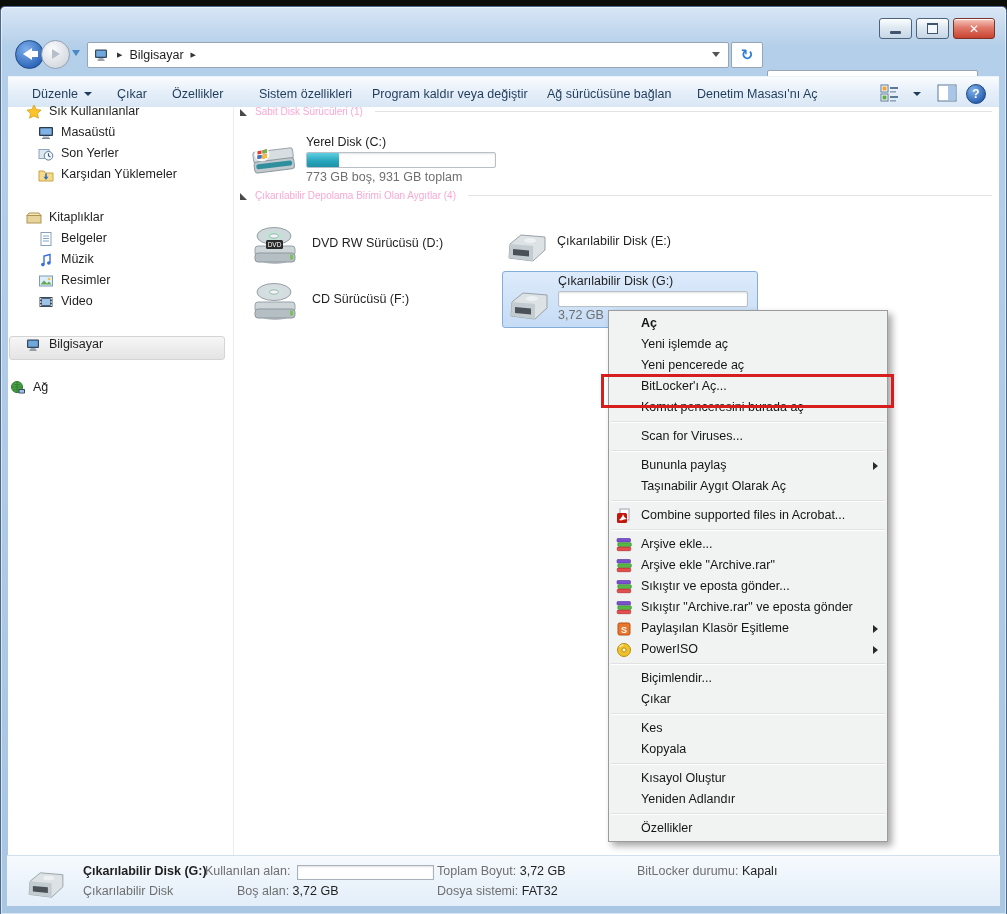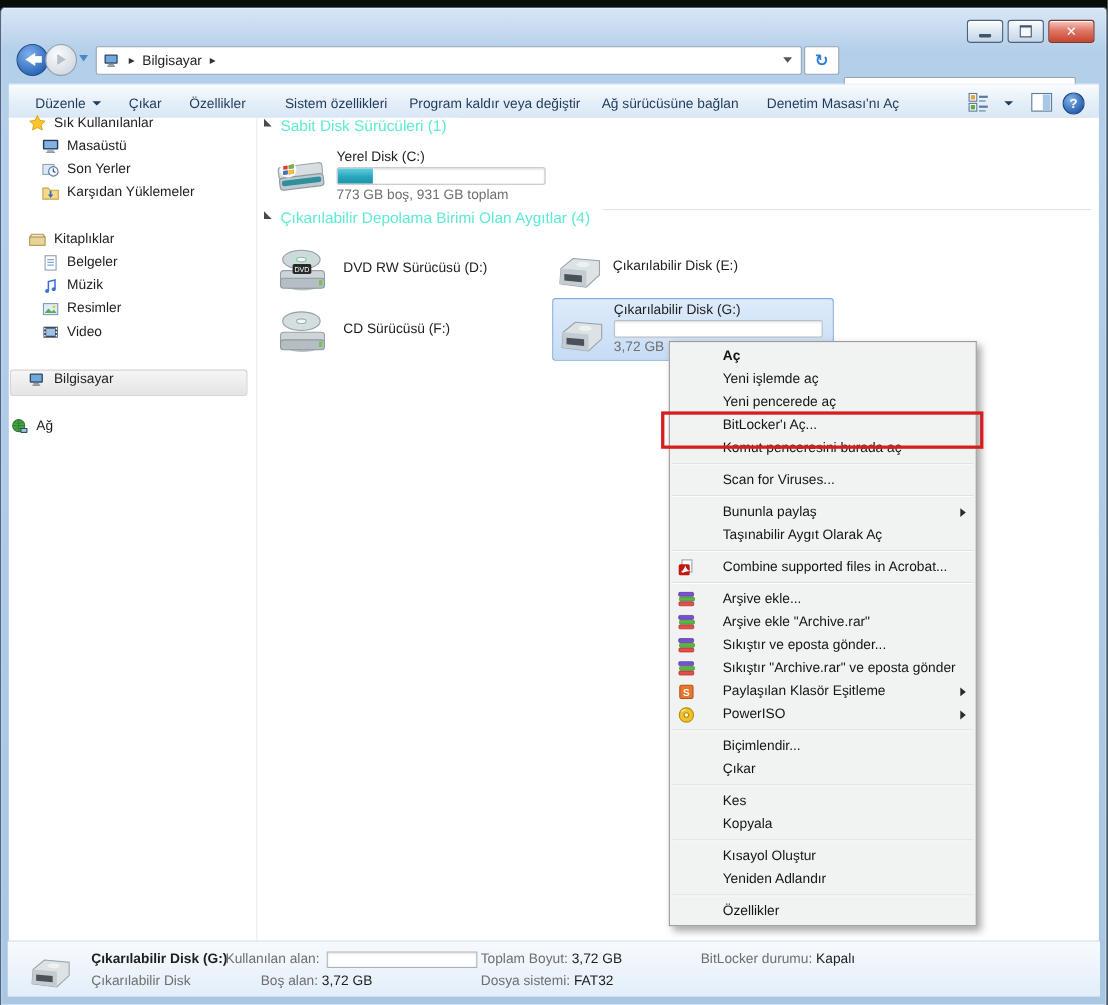--- a/index.html
+++ b/index.html
@@ -43,32 +43,32 @@
   .tb-caret{width:0;height:0;border-left:4px solid transparent;border-right:4px solid transparent;border-top:4px solid #1f3c5b;margin-left:6px;}
   .tb-icon{position:absolute;top:7px;}
   .help-cir{width:18px;height:18px;border-radius:50%;background:radial-gradient(circle at 35% 30%,#7fb3e8,#2a5fb0 75%);color:#fff;font-weight:bold;font-size:12px;display:flex;align-items:center;justify-content:center;border:1px solid #1d4a86;}
   
   .content-bg{position:absolute;left:7px;right:7px;top:100px;height:755px;background:#fff;}
   .side-divider{position:absolute;left:232px;top:100px;width:1px;height:755px;background:#ececec;}
   .side-row{position:absolute;display:flex;align-items:flex-start;gap:7px;height:21px;white-space:nowrap;}
   .side-sel{position:absolute;left:9px;width:214px;height:22px;border:1px solid #d4d4d4;border-radius:3px;background:linear-gradient(#f6f6f6,#e4e4e4);}
   .icon16{width:16px;height:16px;flex:0 0 16px;}
   
-  .grp{position:absolute;display:flex;align-items:flex-start;color:#5eead4;font-size:14px;}
+  .grp{position:absolute;display:flex;align-items:center;color:#f9a8d4;font-size:10px;}
   .grp-tri{width:0;height:0;border-bottom:7px solid #4a4a4a;border-right:7px solid transparent;margin-right:8px;margin-top:2px;}
   .grp-line{height:1px;background:#e3e3e3;flex:1;margin-left:12px;}
   
   .bar{height:14px;background:#fff;border:1px solid #b9bfc6;border-radius:2px;box-shadow:inset 0 1px 2px rgba(0,0,0,.12);overflow:hidden;}
   .bar-fill{height:100%;background:linear-gradient(#5fd0e2,#29a6bc 55%,#1d93a8);}
   .gray{color:#6f6f6f;}
   .sel-tile{position:absolute;border:1px solid #84acdd;border-radius:3px;background:linear-gradient(#ddeBFb,#c6dcf5);}
   
   .cmenu{position:absolute;left:608px;top:310px;width:278px;background:#f1f2f2;border:1px solid #9b9b9b;
     box-shadow:4px 4px 7px rgba(0,0,0,.35);padding:2px 0;z-index:50;}
-  .mi{position:relative;height:21px;line-height:21px;padding-left:48px;white-space:nowrap;color:#151515;}
+  .mi{position:relative;height:21px;line-height:21px;padding-left:32px;white-space:nowrap;color:#151515;}
   .mi.bold{font-weight:bold;}
   .mi .sub{position:absolute;right:9px;top:6.5px;width:0;height:0;border-top:4px solid transparent;border-bottom:4px solid transparent;border-left:5px solid #2a2a2a;}
   .mi .mic{position:absolute;left:7px;top:2.5px;width:16px;height:16px;}
   .msep{height:1px;background:#e1e1e1;border-bottom:1px solid #fff;margin:3px 2px;}
   .red-box{position:absolute;left:601px;top:374px;width:287px;height:28px;border:3px solid #d61e1e;z-index:60;}
   
   .statusbar{position:absolute;left:7px;right:7px;top:855px;height:50px;
     background:linear-gradient(#f6fafd,#e3eef9);border-top:1px solid #d2e0ee;}
   .sb-row{position:absolute;white-space:nowrap;}
   .sb-bar{position:absolute;left:290px;top:9px;width:135px;height:13px;background:#fff;border:1px solid #a9b2ba;box-shadow:inset 0 1px 2px rgba(0,0,0,.12);}

